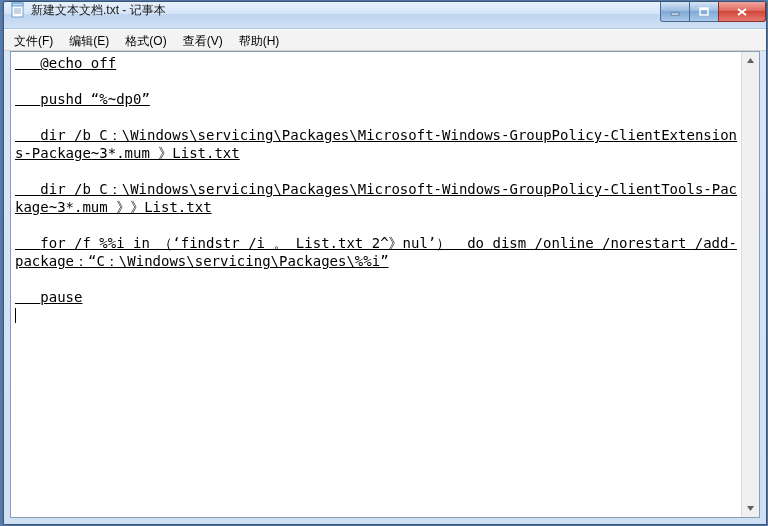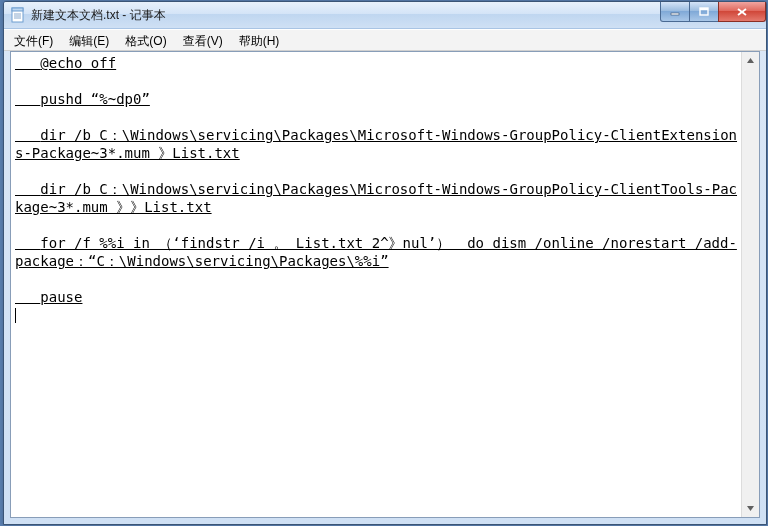--- a/index.html
+++ b/index.html
@@ -21,21 +21,21 @@
     border-radius: 3px 3px 0 0;
     box-shadow: 0 0 4px rgba(0,0,0,0.2);
     display: flex;
     flex-direction: column;
     background: linear-gradient(to bottom, #dbe7f6 0%, #cfe0f4 100%);
   }
   .titlebar {
     height: 26px;
     background: linear-gradient(to bottom, #e8f1fb 0%, #d4e4f7 45%, #bfd6f0 46%, #cfe0f4 100%);
     display: flex;
-    align-items: center;
+    align-items: flex-start;
     border-bottom: 1px solid #a9c4e4;
     border-radius: 2px 2px 0 0;
   }
   .app-icon {
     width: 16px;
     height: 16px;
     margin: 0 5px 0 6px;
     display: inline-block;
   }
   .title-text {

